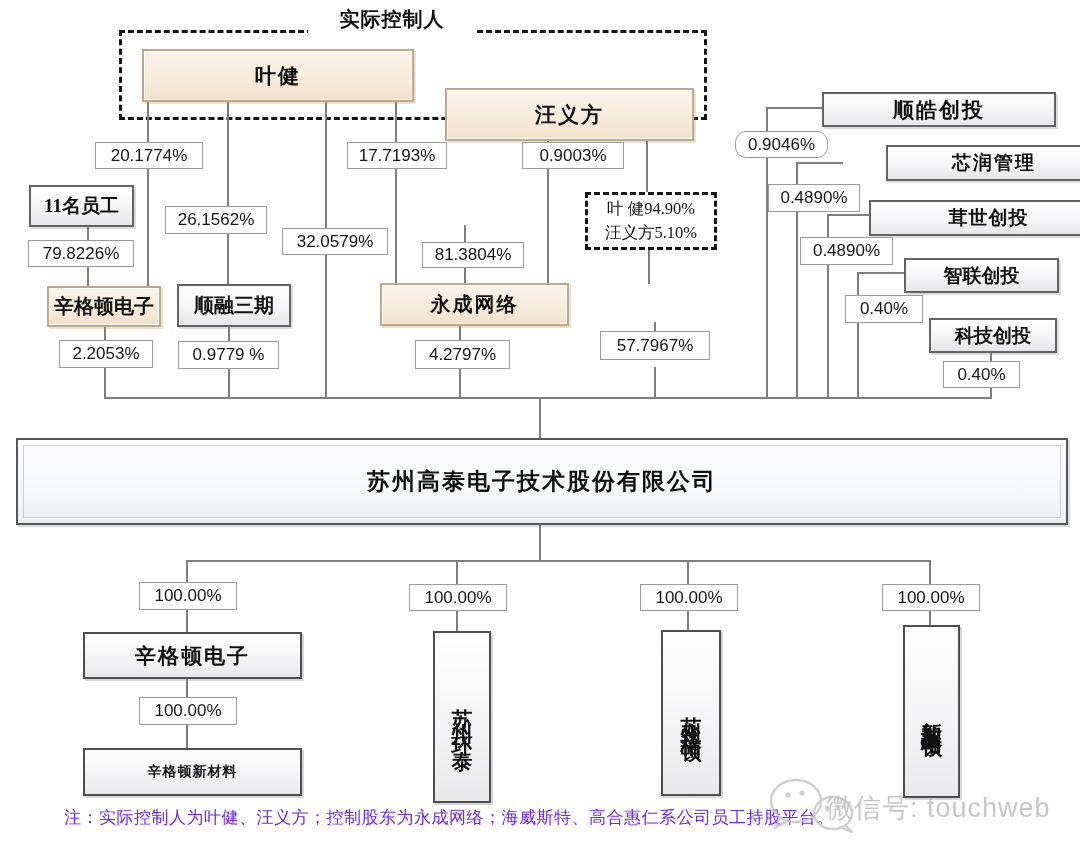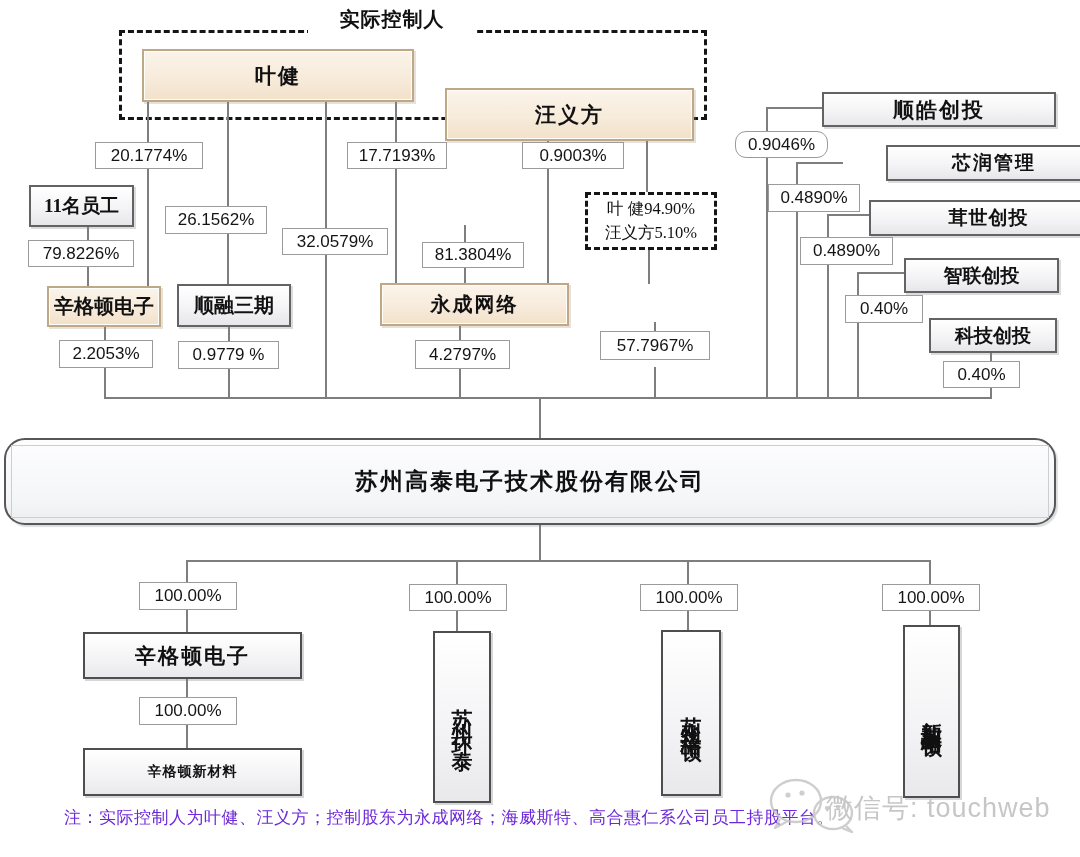--- a/index.html
+++ b/index.html
@@ -149,21 +149,21 @@
     <span>叶 健94.90%</span>
     <span>汪义方5.10%</span>
   </div>
 
   <div class="node gray" style="left:822px;top:92px;width:230px;height:31px;font-size:21px;letter-spacing:2px;">顺皓创投</div>
   <div class="node gray" style="left:886px;top:145px;width:212px;height:32px;font-size:19px;letter-spacing:2px;">芯润管理</div>
   <div class="node gray" style="left:869px;top:200px;width:187px;height:32px;font-size:19px;letter-spacing:1px;padding-left:24px;">茸世创投</div>
   <div class="node gray" style="left:904px;top:258px;width:151px;height:31px;font-size:19px;">智联创投</div>
   <div class="node gray" style="left:929px;top:318px;width:124px;height:31px;font-size:19px;">科技创投</div>
 
-  <div id="main-box" style="left:4px;top:438px;width:1048px;height:83px;border-radius:21px;">
+  <div id="main-box" style="left:16px;top:438px;width:1048px;height:83px;">
     <div class="inner">苏州高泰电子技术股份有限公司</div>
   </div>
 
   <div class="vl" style="left:539px;top:521px;height:39px;"></div>
   <div class="hl" style="left:186px;top:560px;width:745px;"></div>
   <div class="vl" style="left:186px;top:560px;height:22px;"></div>
   <div class="vl" style="left:456px;top:560px;height:24px;"></div>
   <div class="vl" style="left:687px;top:560px;height:24px;"></div>
   <div class="vl" style="left:929px;top:560px;height:24px;"></div>
   <div class="vl" style="left:186px;top:608px;height:24px;"></div>

